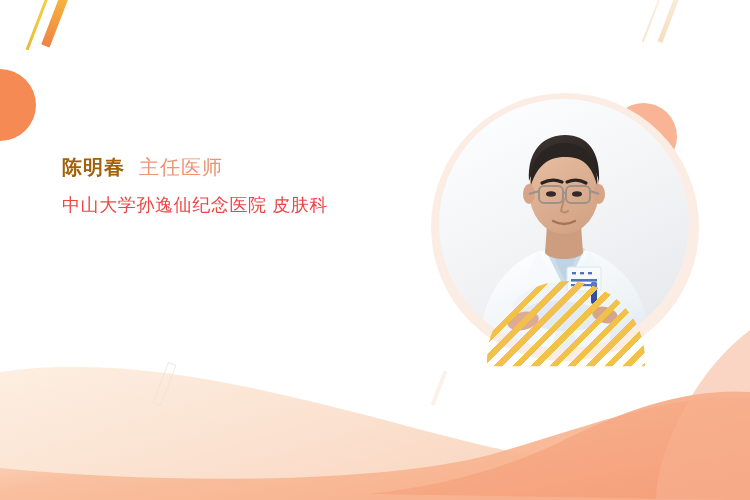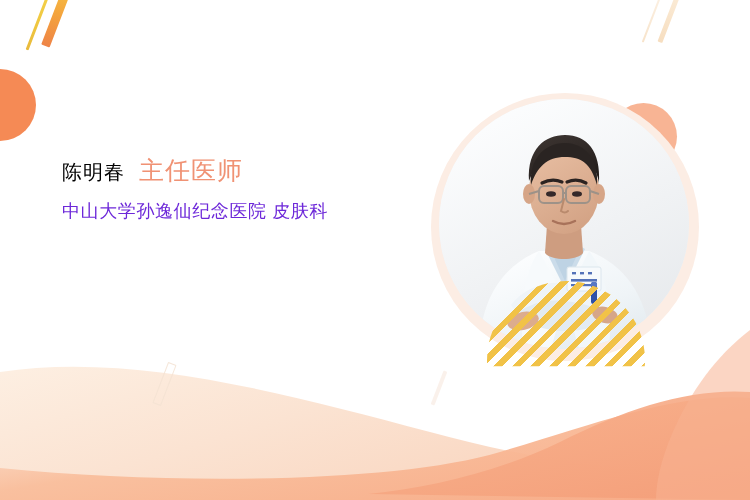--- a/index.html
+++ b/index.html
@@ -147,35 +147,35 @@
     white-space: pre-line;
   }
   .byline {
     margin-top: 46px;
     display: flex;
     align-items: baseline;
     gap: 14px;
   }
   .doctor-name {
     font-size: 20px;
-    font-weight: 400;
-    color: #000000;
+    font-weight: 700;
+    color: #a16207;
     letter-spacing: 1px;
   }
   .doctor-title {
-    font-size: 25px;
+    font-size: 20px;
     font-weight: 400;
     color: #F09274;
     letter-spacing: 1px;
   }
   .affiliation {
     margin-top: 12px;
     font-size: 18px;
     font-weight: 400;
-    color: #6d28d9;
+    color: #ef4444;
     letter-spacing: .6px;
   }
 </style>
 </head>
 <body>
 
 <div id="card">
 
   <div class="bg-layer">
     <svg class="bg-svg" viewBox="0 0 750 500" preserveAspectRatio="none">

